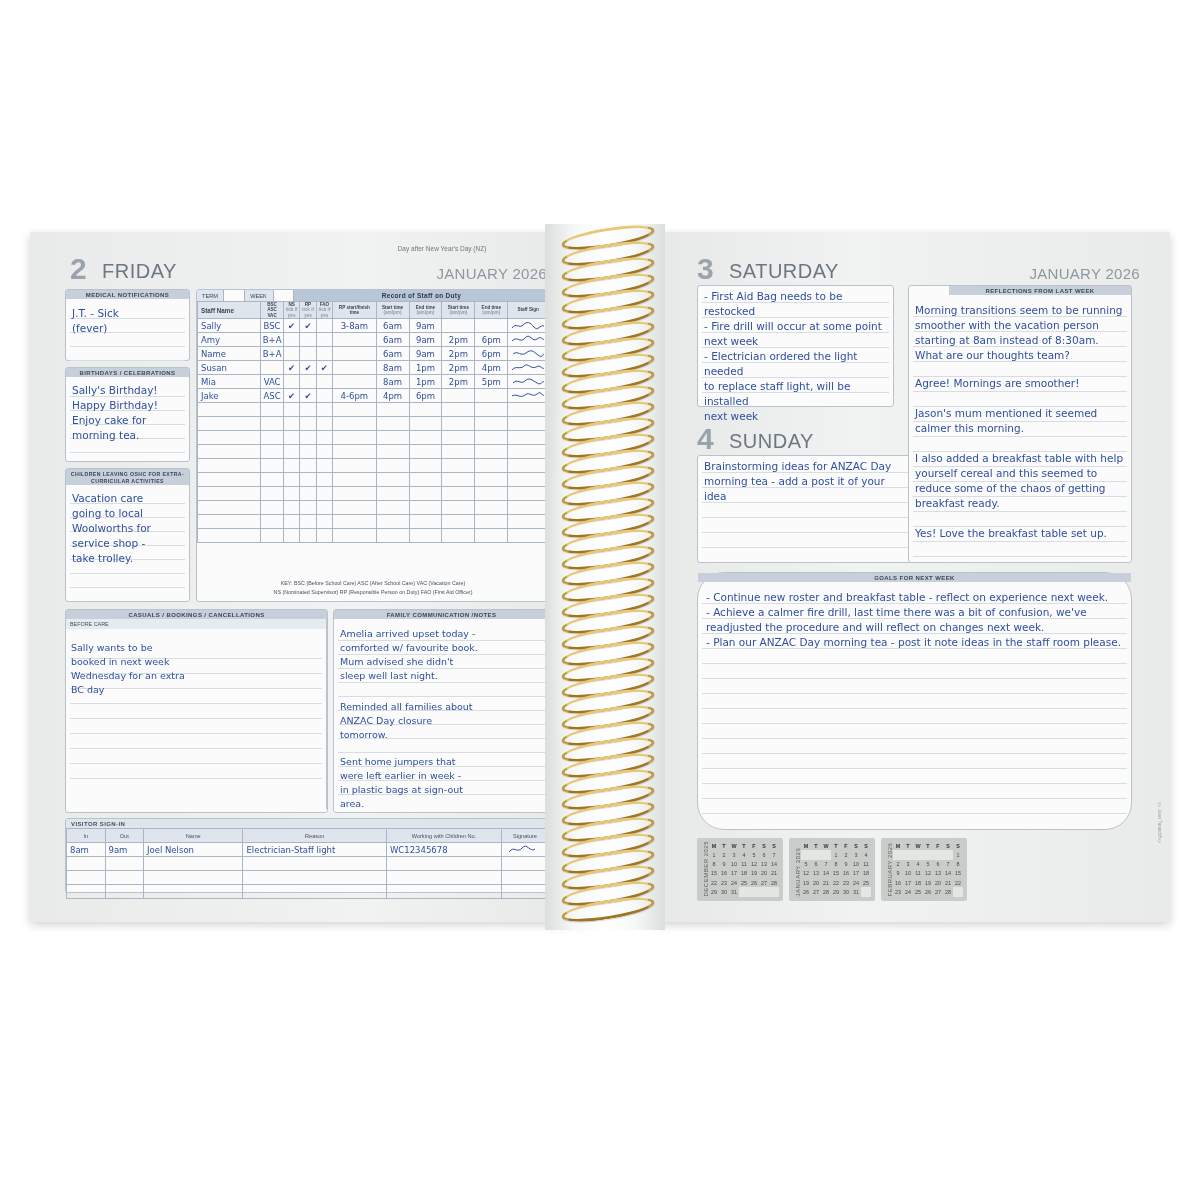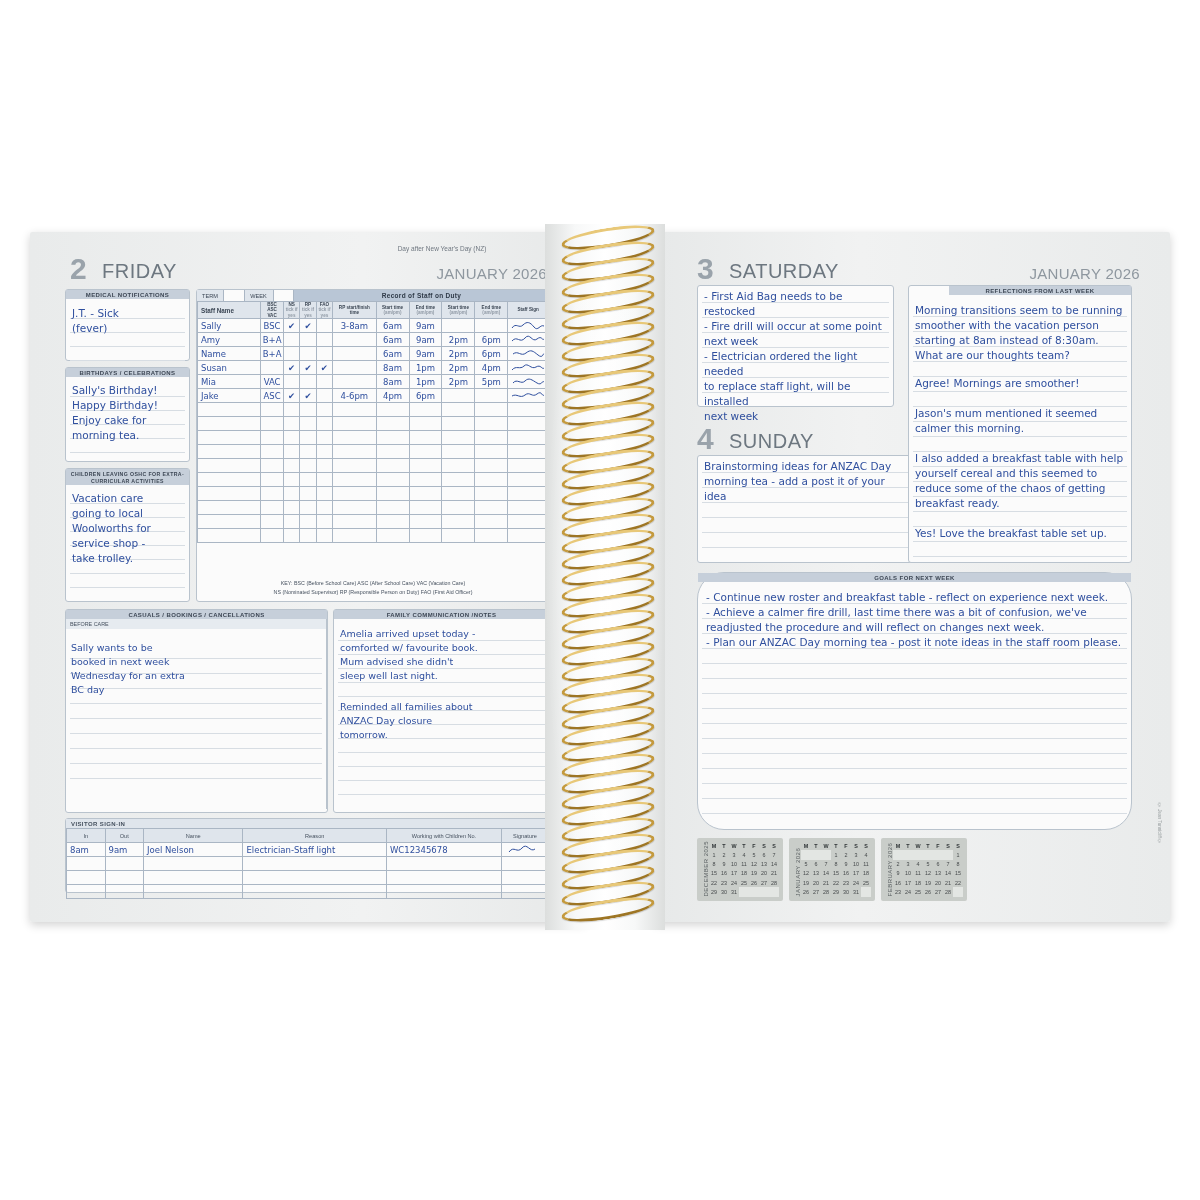--- a/index.html
+++ b/index.html
@@ -439,20 +439,24 @@
             <i style="top:154px"></i>
             <i style="top:168px"></i>
         </div>
         <div class="hw small" style="position:absolute;left:6px;top:17px;white-space:pre-line;">Amelia arrived upset today -
 comforted w/ favourite book.
 Mum advised she didn't
 sleep well last night.</div>
         <div class="hw small" style="position:absolute;left:6px;top:90px;white-space:pre-line;">Reminded all families about
 ANZAC Day closure
 tomorrow.</div>
+        <div class="hw small" style="position:absolute;left:6px;top:145px;white-space:pre-line;">Sent home jumpers that
+were left earlier in week -
+in plastic bags at sign-out
+area.</div>
       </div>
 
       <div class="sec" style="left:35px;top:586px;width:485px;height:75px;">
         <div class="sechdr" style="background:#dfe5ec;color:#46515f;text-align:left;padding-left:5px;">Visitor Sign-in</div>
         <table class="visitor">
           <tbody>
               <tr>
             <th style="width:32px;">In</th>
             <th style="width:32px;">Out</th>
             <th style="width:95px;">Name</th>

